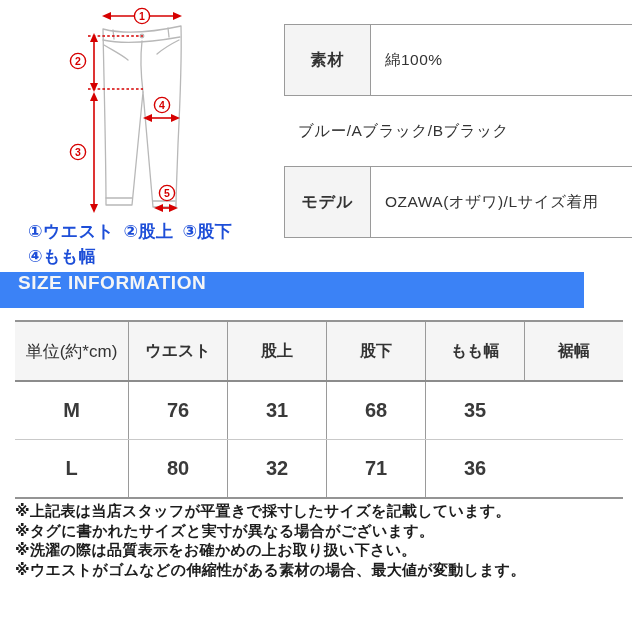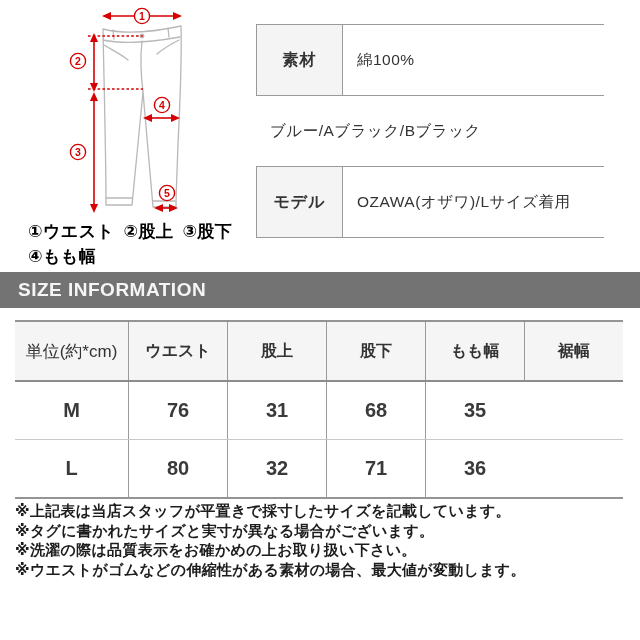--- a/index.html
+++ b/index.html
@@ -3,36 +3,36 @@
 <meta charset="utf-8">
 <style>
   html,body{margin:0;padding:0;background:#fff;}
   body{font-family:"Liberation Sans","DejaVu Sans",sans-serif;color:#333;}
   .page{position:relative;width:640px;height:640px;background:#fff;overflow:hidden;}
 
   
   .diagram-svg{position:absolute;left:18px;top:4px;width:240px;height:212px;}
 
   
-  .legend{position:absolute;left:28px;top:219px;width:260px;color:#000000;
+  .legend{position:absolute;left:28px;top:219px;width:260px;color:#1d4ed8;
           font-size:17px;font-weight:700;line-height:25px;letter-spacing:.5px;}
   .legend span{margin-right:9px;white-space:nowrap;}
 
   
-  .spec-table{position:absolute;left:256px;top:24px;width:348px;border-top:1px solid #9a9a9a;}
+  .spec-table{position:absolute;left:284px;top:24px;width:348px;border-top:1px solid #9a9a9a;}
   .spec-row{display:flex;height:70px;border-bottom:1px solid #9a9a9a;}
   .spec-label{width:85px;background:#f4f4f4;border-left:1px solid #9a9a9a;border-right:1px solid #9a9a9a;
               display:flex;align-items:center;justify-content:center;
               font-size:16px;font-weight:700;letter-spacing:1px;}
   .spec-value{flex:1;display:flex;align-items:center;padding-left:14px;
               font-size:15.5px;font-weight:500;letter-spacing:.5px;}
 
   
-  .banner{position:absolute;left:0;top:272px;width:640px;height:36px;background:#737373;
-          display:flex;align-items:center;}
+  .banner{position:absolute;left:0;top:272px;width:584px;height:36px;background:#3b82f6;
+          display:flex;align-items:flex-start;}
   .banner-title{color:#f5f5f5;font-size:19px;font-weight:700;letter-spacing:.5px;padding-left:18px;}
 
   
   .size-table{position:absolute;left:15px;top:320px;width:608px;
               border-top:2px solid #949494;border-bottom:2px solid #949494;}
   .size-row{display:grid;grid-template-columns:113px repeat(5,99px);}
   .size-row.head{height:58px;background:#f5f5f5;border-bottom:2px solid #8c8c8c;}
   .size-row.m-row{height:57px;border-bottom:1px solid #c9c9c9;}
   .size-row.l-row{height:57px;}
   .size-cell{display:flex;align-items:center;justify-content:center;}

